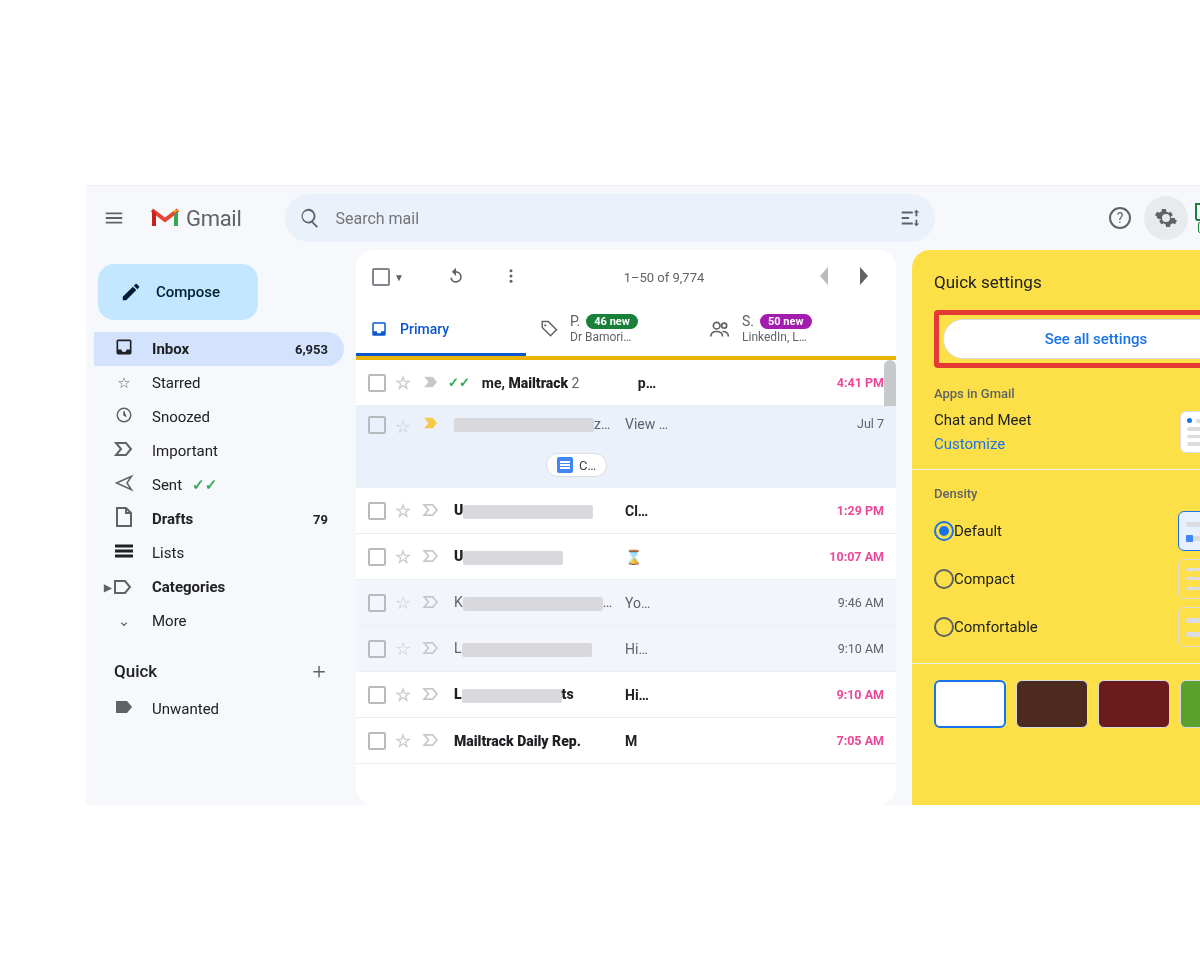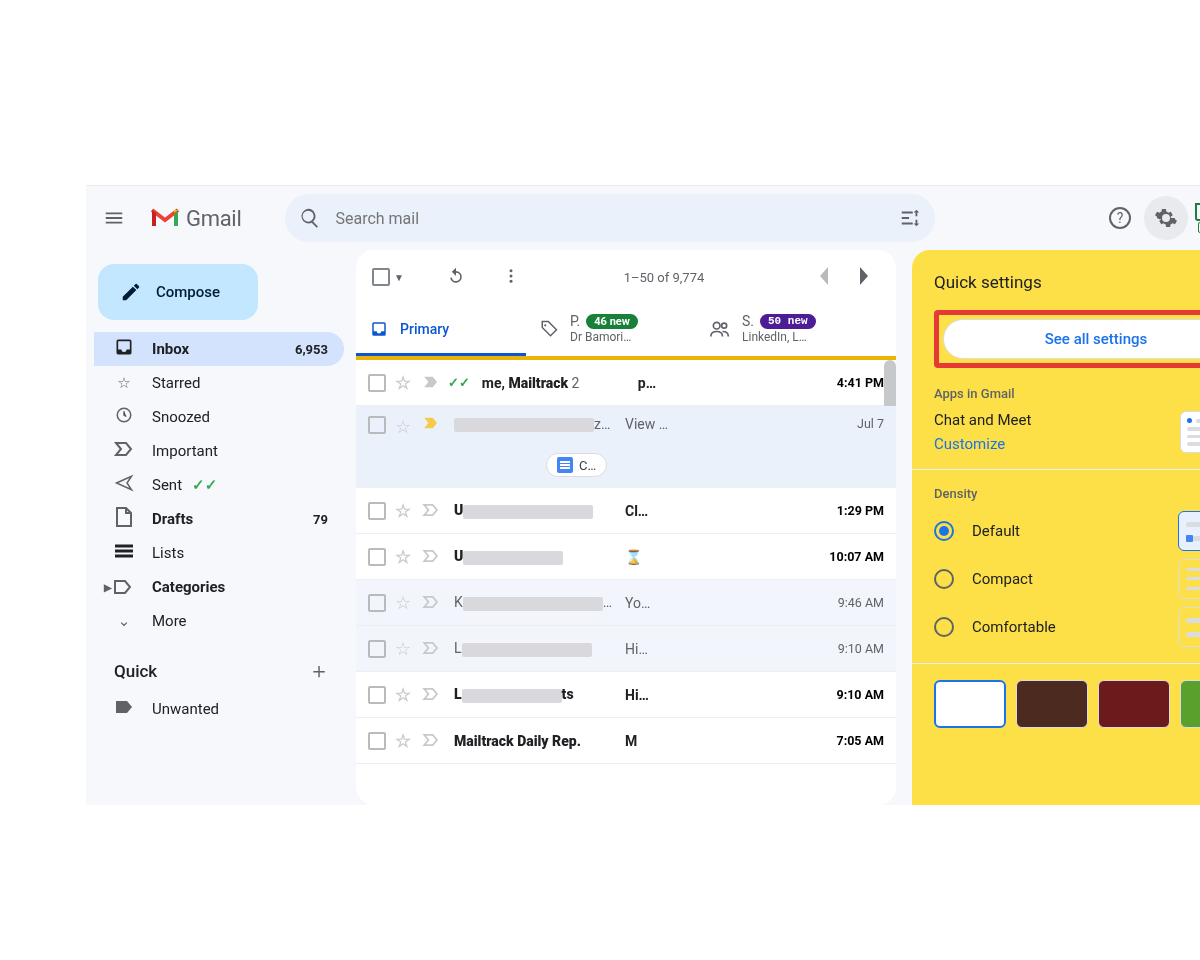--- a/index.html
+++ b/index.html
@@ -62,35 +62,35 @@
   .toolbar .mid { flex:1; text-align:center; color:#5f6368; font-size:13px;}
   .toolbar .navb { color:#5f6368; padding:0 10px; cursor:pointer;}
 
   .tabs { display:flex; height:56px; border-bottom:4px solid #eab308; align-items:center; }
   .tab { flex:1; display:flex; align-items:center; gap:12px; padding:0 14px; height:100%; cursor:pointer; color:#5f6368; font-size:14px; border-bottom:3px solid transparent; max-width:170px; }
   .tab.primary { color:#0b57d0; border-bottom-color:#0b57d0; font-weight:500;}
   .tab .grp { display:flex; flex-direction:column; line-height:1.2; }
   .tab .row1 { display:flex; align-items:center; gap:6px; }
   .badge { color:#fff; font-size:11px; font-weight:700; padding:1px 8px; border-radius:10px; }
   .badge.green { background:#188038; }
-  .badge.blue { background:#4c1d95;font-family:Liberation Mono, monospace; }
+  .badge.blue { background:#a21caf; }
   .tab .sub { font-size:12px; color:#5f6368; white-space:nowrap; overflow:hidden; text-overflow:ellipsis; max-width:100px;}
 
   .maillist { flex:1; overflow:hidden; position:relative;}
   .msg { display:flex; align-items:center; height:46px; padding:0 12px; border-bottom:1px solid #eceff1; font-size:14px; gap:6px; }
   .msg.unread { font-weight:700; background:#fff;}
   .msg.read { background:#f2f6fc; color:#5f6368;}
   .msg.sel { background:#eaf1fb;}
   .msg .ck { width:18px; height:18px; border:2px solid #b8bbbe; border-radius:2px; flex:none;}
   .msg .star { color:#c6c9cc; font-size:18px; width:22px; text-align:center; cursor:pointer; flex:none;}
   .msg .imp { color:#c6c9cc; width:22px; text-align:center; flex:none;}
   .msg .imp.on { color:#f7c948;}
   .msg .from { width:165px; overflow:hidden; white-space:nowrap; text-overflow:ellipsis; padding-left:6px;}
   .msg .subj { flex:1; overflow:hidden; white-space:nowrap; text-overflow:ellipsis; padding-left:6px;}
-  .msg .time { width:68px; text-align:right; font-size:12.5px; flex:none; font-weight:700; color:#000000;}
+  .msg .time { width:68px; text-align:right; font-size:12.5px; flex:none; font-weight:700; color:#ec4899;}
   .msg.read .time { color:#5f6368; font-weight:400;}
   .redact { display:inline-block; height:14px; background:#d9d9dd; border-radius:2px; vertical-align:middle; }
   .attach-chip { display:inline-flex; align-items:center; gap:6px; border:1px solid #dadce0; border-radius:14px; padding:3px 10px; font-size:13px; color:#3c4043; background:#fff;}
   .doc-ico{ width:16px; height:16px; background:#4285f4; border-radius:2px; position:relative;}
   .doc-ico::after{content:""; position:absolute; left:3px; right:3px; top:4px; height:2px; background:#fff; box-shadow:0 3px 0 #fff, 0 6px 0 #fff;}
   .msg.tall { height:82px; align-items:flex-start; padding-top:10px;}
   .msg.tall .attwrap { position:absolute; left:190px; bottom:10px;}
 
   .scrollhint { position:absolute; right:0; top:0; width:12px; height:60px; background:#c6c9cc; border-radius:6px;}
 
@@ -101,21 +101,21 @@
   .qs-head .close { font-size:20px; color:#5f6368; cursor:pointer; }
   .see-all-wrap { border:5px solid #e53935; border-radius:4px; padding:4px; margin:6px 0 18px 0;}
   .see-all { width:100%; height:40px; border:1px solid #dadce0; background:#fff; border-radius:22px; color:#1a73e8; font-size:15px; font-weight:500; cursor:pointer;}
   .qs h4 { margin:14px 0 10px 0; font-size:13px; font-weight:500; color:#5f6368;}
   .qs .line { font-size:15px; color:#202124; margin-bottom:6px;}
   .qs .link { color:#1a73e8; font-size:15px; cursor:pointer;}
   .thumb { width:78px; height:42px; border:1px solid #dadce0; border-radius:6px; background:#fff; display:flex; flex-direction:column; justify-content:center; gap:4px; padding:6px;}
   .thumb .bar { height:4px; background:#dadce0; border-radius:2px;}
   .thumb .bar.sm{ width:60%;}
   .qs-row { display:flex; align-items:center; justify-content:space-between; margin-bottom:8px;}
-  .radio { display:flex; align-items:center; gap:18px; font-size:15px; cursor:pointer;}
+  .radio { display:flex; align-items:center; gap:0; font-size:15px; cursor:pointer;}
   .radio .dot { width:20px; height:20px; border:2px solid #5f6368; border-radius:50%; position:relative;}
   .radio.checked .dot { border-color:#1a73e8;}
   .radio.checked .dot::after{ content:""; position:absolute; inset:3px; background:#1a73e8; border-radius:50%;}
   hr.sep { border:none; border-top:1px solid #eceff1; margin:16px -22px; }
 
   svg { overflow:visible; }
 
   .dens-thumb { width:80px; height:40px; border:1px solid #dadce0; border-radius:6px; padding:5px 7px; display:flex; flex-direction:column; justify-content:space-around;}
   .dens-thumb.sel { border-color:#1a73e8; background:#e8f0fe;}
   .dens-thumb .r { height:5px; background:#dadce0; border-radius:2px; display:flex; align-items:center; gap:3px;}

